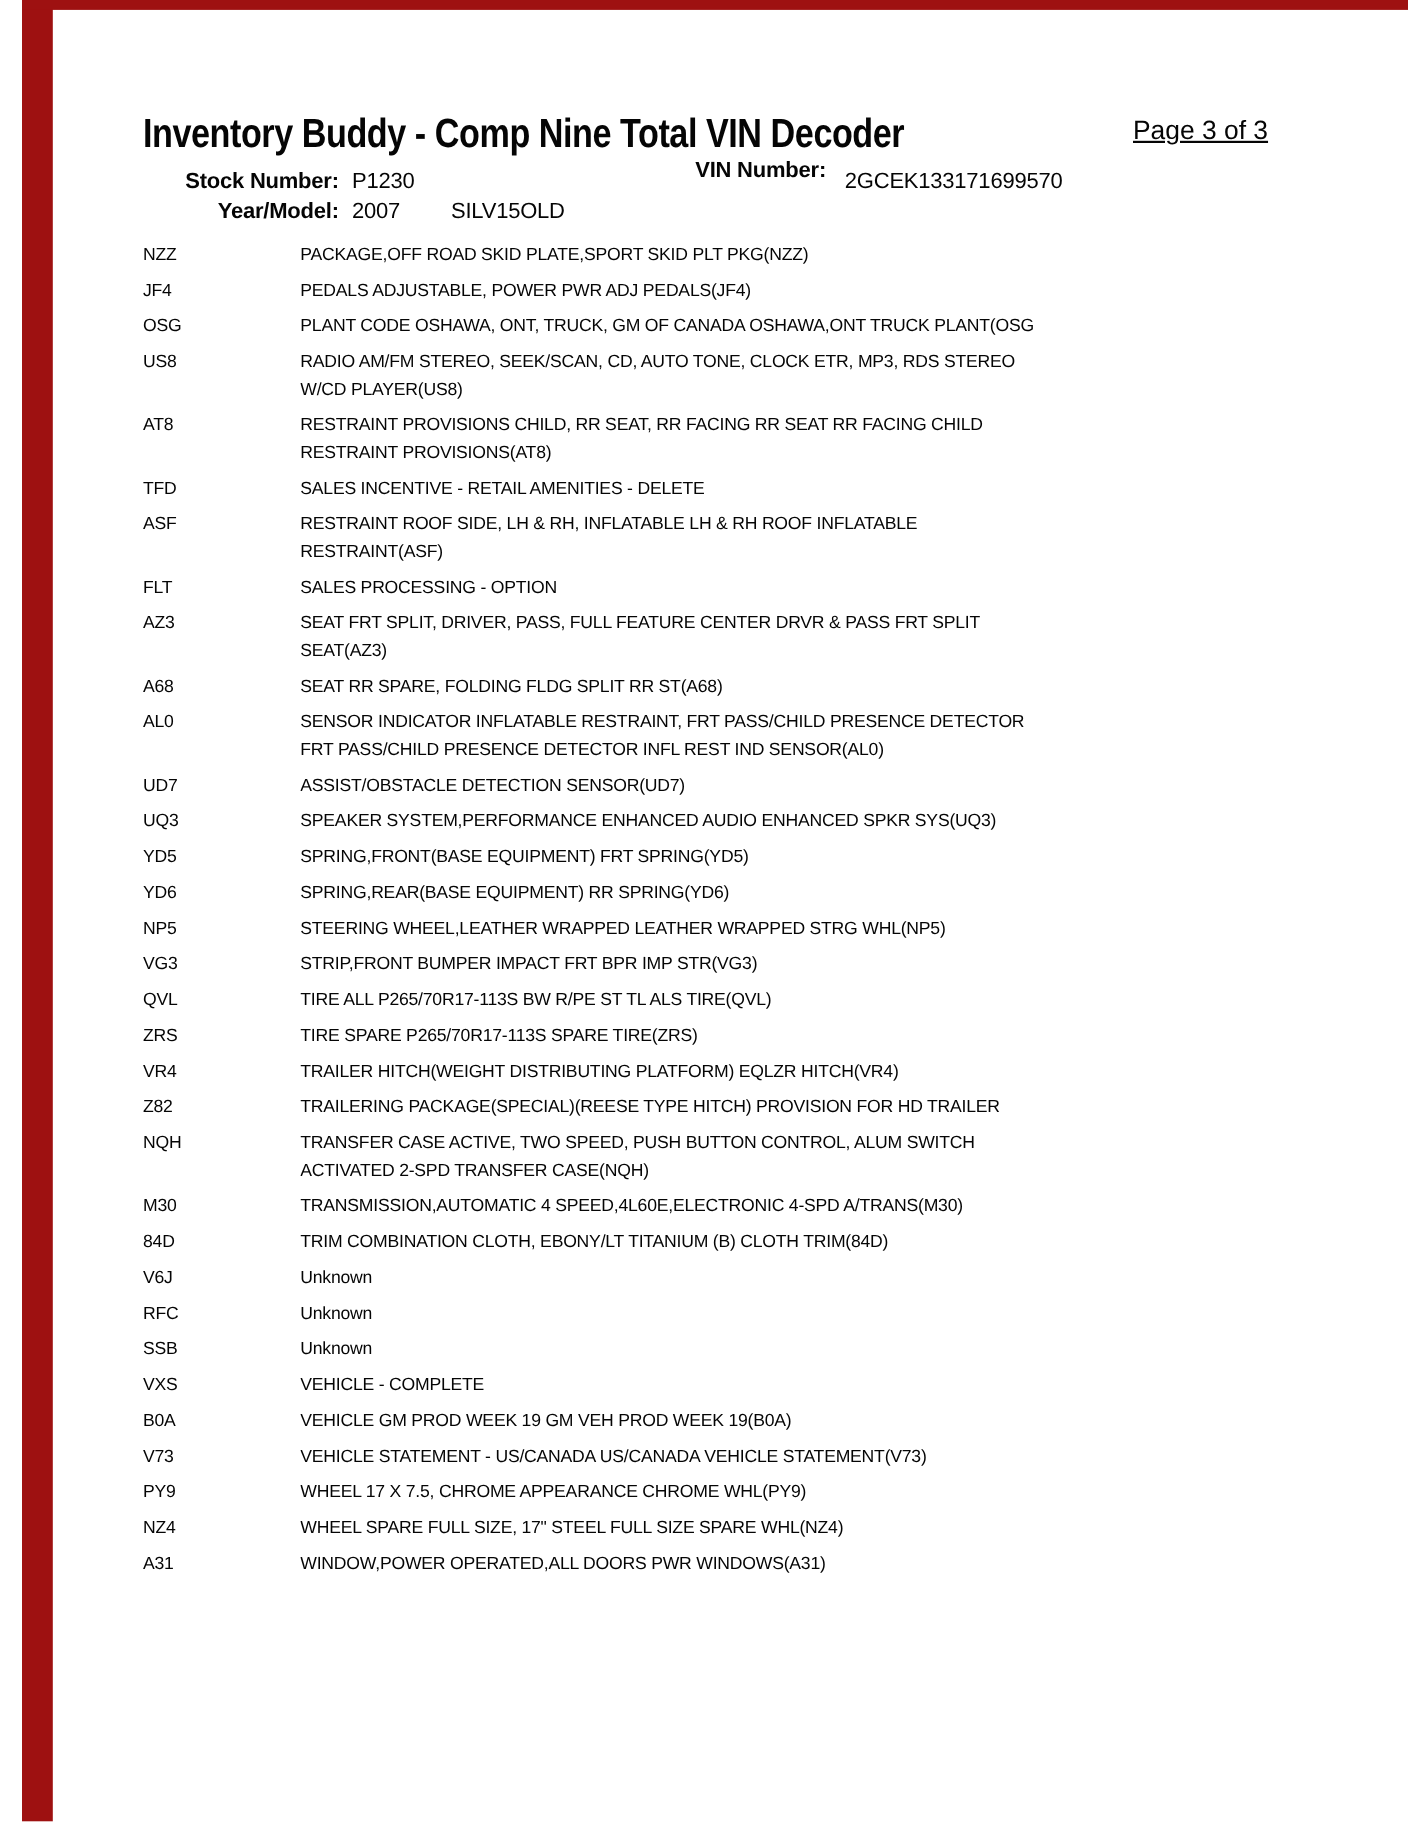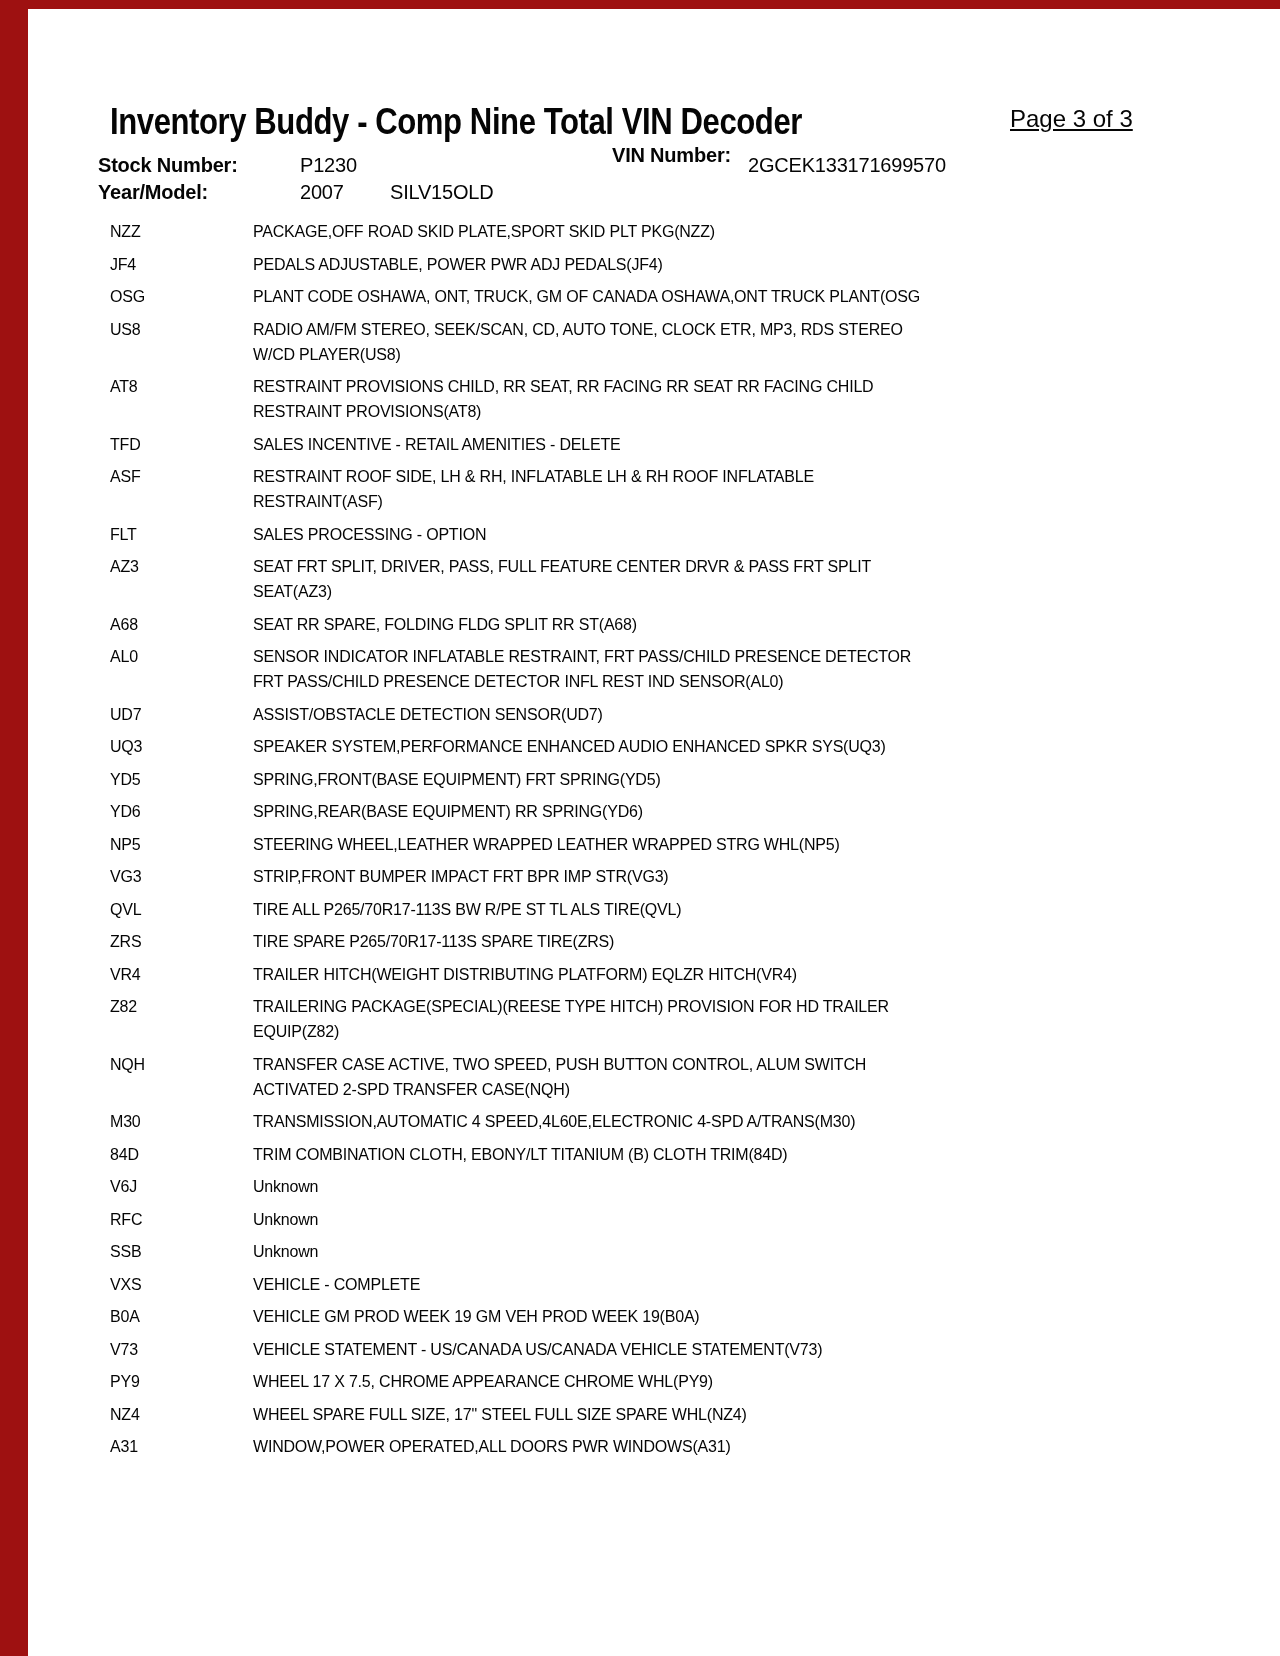--- a/index.html
+++ b/index.html
@@ -6,36 +6,36 @@
   * { box-sizing: border-box; }
   html, body { margin: 0; padding: 0; }
   body {
     width: 1280px; height: 1656px;
     background: #ffffff;
     font-family: "Liberation Sans", "DejaVu Sans", sans-serif;
     color: var(--ink);
     position: relative;
     overflow: hidden;
   }
-  .page { position: absolute; inset: 0; background: #fff; }
+  .page { position: absolute; inset: 0; background: #fff; margin-left: 20px; }
 
   .bar-left { position: absolute; left: 0; top: 0; width: 28px; height: 1656px; background: var(--red); }
   .bar-top  { position: absolute; left: 0; top: 0; width: 1280px; height: 9px; background: var(--red); }
 
   .title {
     position: absolute; left: 110px; top: 100px; margin: 0;
     font-size: 37px; font-weight: bold; line-height: 44px;
     letter-spacing: -0.5px; white-space: nowrap;
     transform: scaleX(0.84); transform-origin: left top;
   }
   .page-indicator { position: absolute; left: 1010px; top: 106px; font-size: 24px; line-height: 26px; text-decoration: underline; }
 
   .meta-label, .meta-value { position: absolute; font-size: 20px; line-height: 26px; white-space: nowrap; letter-spacing: -0.2px; }
   .meta-label { font-weight: bold; }
-  .lbl-box { width: 190px; text-align: left; }
+  .lbl-box { width: 190px; text-align: right; }
   .stock-label  { left: 98px;  top: 152px; }
   .stock-value  { left: 300px; top: 152px; }
   .vin-label    { left: 612px; top: 142px; text-align: right; }
   .vin-value    { left: 748px; top: 152px; }
   .year-label   { left: 98px;  top: 179px; }
   .year-value   { left: 300px; top: 179px; }
   .model-value  { left: 390px; top: 179px; }
 
   .options { position: absolute; left: 0; top: 219px; width: 1280px; }
   .option-row { display: flex; margin-bottom: 7.5px; font-size: 16px; line-height: 25px; letter-spacing: -0.2px; }
@@ -205,21 +205,20 @@
       <div class="option-code">VR4</div>
       <div class="option-desc">
           <div class="desc-line">TRAILER HITCH(WEIGHT DISTRIBUTING PLATFORM) EQLZR HITCH(VR4)</div>
         </div>
     </div>
 
     <div class="option-row">
       <div class="option-code">Z82</div>
       <div class="option-desc">
           <div class="desc-line">TRAILERING PACKAGE(SPECIAL)(REESE TYPE HITCH) PROVISION FOR HD TRAILER</div>
-          <div class="desc-line">EQUIP(Z82)</div>
         </div>
     </div>
 
     <div class="option-row">
       <div class="option-code">NQH</div>
       <div class="option-desc">
           <div class="desc-line">TRANSFER CASE ACTIVE, TWO SPEED, PUSH BUTTON CONTROL, ALUM SWITCH</div>
           <div class="desc-line">ACTIVATED 2-SPD TRANSFER CASE(NQH)</div>
         </div>
     </div>

